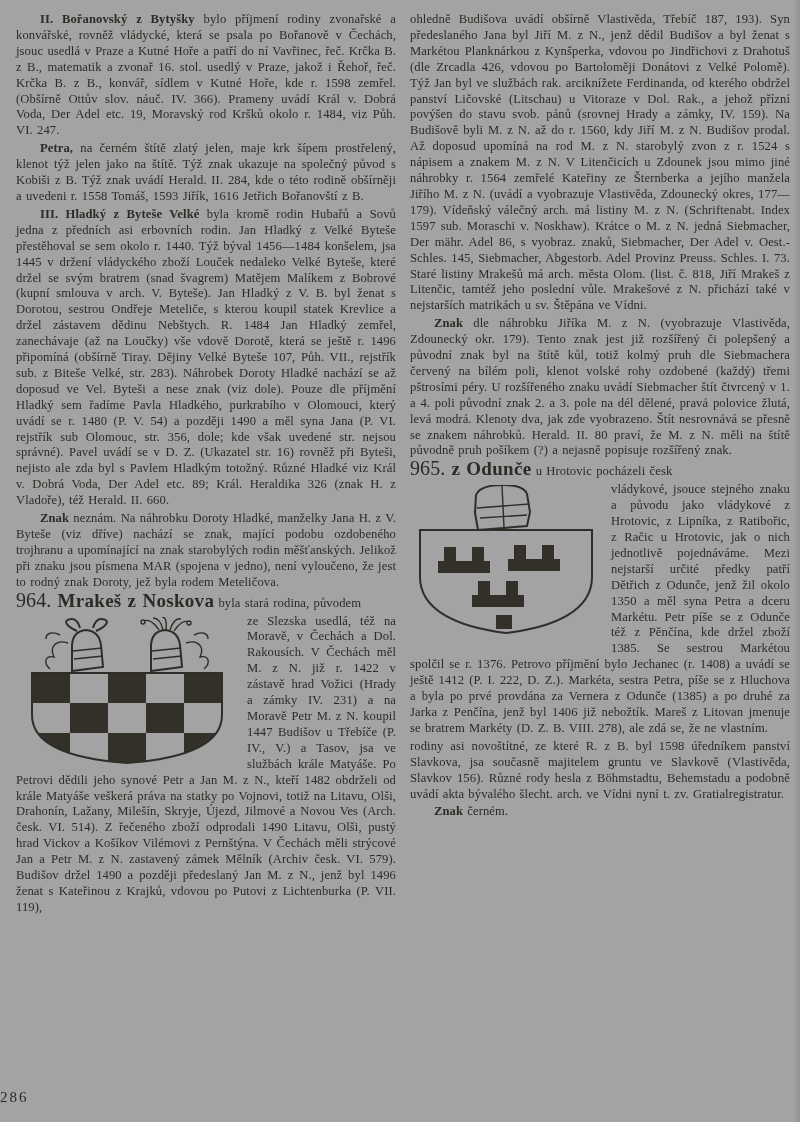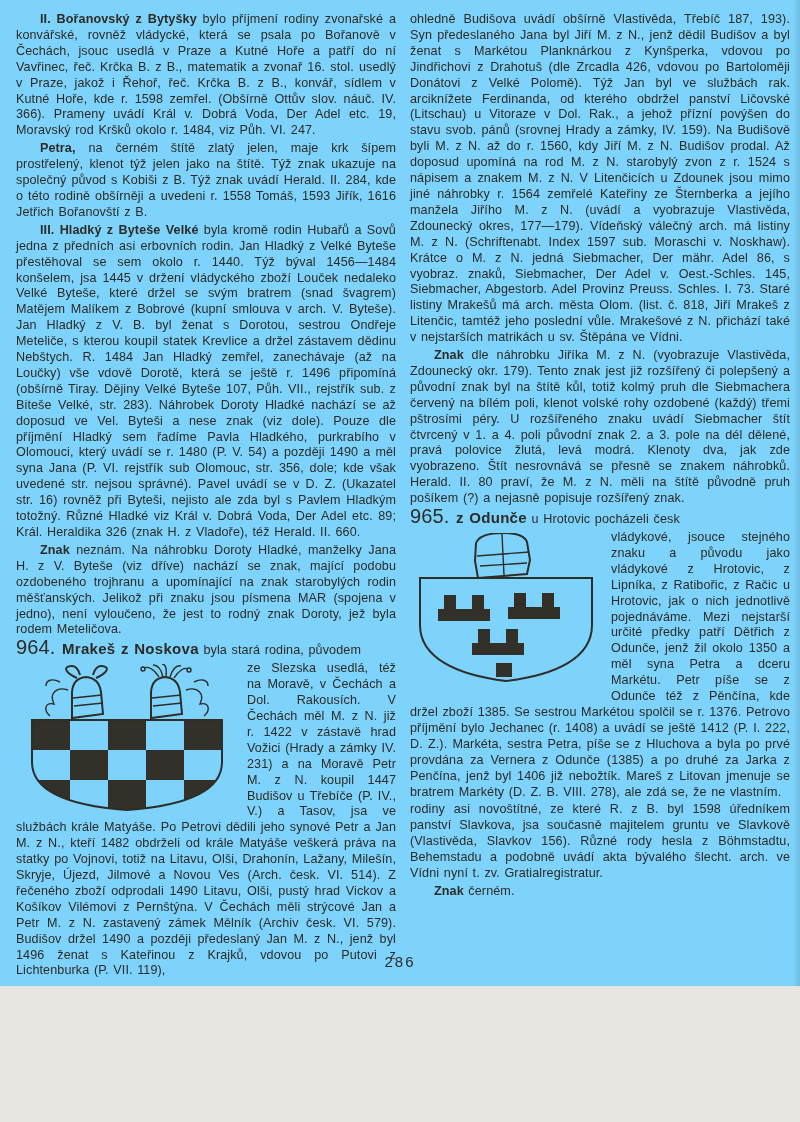--- a/index.html
+++ b/index.html
@@ -1,22 +1,22 @@
 <!DOCTYPE html>
 <html><head>
 <meta charset="utf-8">
 <style>
   html,body{margin:0;padding:0;background:#e8e6e0;}
   .page{
     position:relative;
-    width:800px;height:986px;
+    width:800px;height:1122px;
     margin:0 auto;
-    background:#7dd3fc;
+    background:#a3a3a3;
     color:#2d2b26;
-    font-family:Liberation Sans, sans-serif;
+    font-family:Liberation Serif, serif;
     overflow:hidden;
   }
   .page::after{
     content:"";position:absolute;top:0;right:0;width:7px;height:100%;
     background:linear-gradient(to right,rgba(0,0,0,0),rgba(0,0,0,0.10));
     pointer-events:none;
   }
   .cols{
     display:flex;gap:14px;
     padding:12px 10px 0 16px;
@@ -28,26 +28,26 @@
     text-align:justify;
     word-spacing:1px;
     letter-spacing:0.1px;
   }
   .col p, .col .cont{margin:0 0 2px 0;}
   .indent{text-indent:1.9em;}
   .znak{margin-top:3px;}
   .head-line{margin-top:9px;text-indent:0;}
   .lead{font-weight:700;}
   .art-num{font-size:20px;}
-  .art-name{font-weight:700;font-size:15px;letter-spacing:0.3px;}
+  .art-name{font-weight:700;font-size:19px;letter-spacing:0.3px;}
   .cont{text-indent:0;}
   .fig{float:left;margin:3px 9px 2px 0;}
   .page-num{
     position:absolute;left:0;right:0;bottom:16px;
-    text-align:center;font-size:15px;letter-spacing:2px;color:#2d2b26;
+    text-align:left;font-size:15px;letter-spacing:2px;color:#2d2b26;
   }
   svg{display:block;}
   .ink{stroke:#2f2d28;fill:none;stroke-width:2;}
   .ink-thin{stroke:#2f2d28;fill:none;stroke-width:1.4;}
   .ink-fill{fill:#33302a;}
 </style>
 </head>
 <body>
 
 <div class="page">

